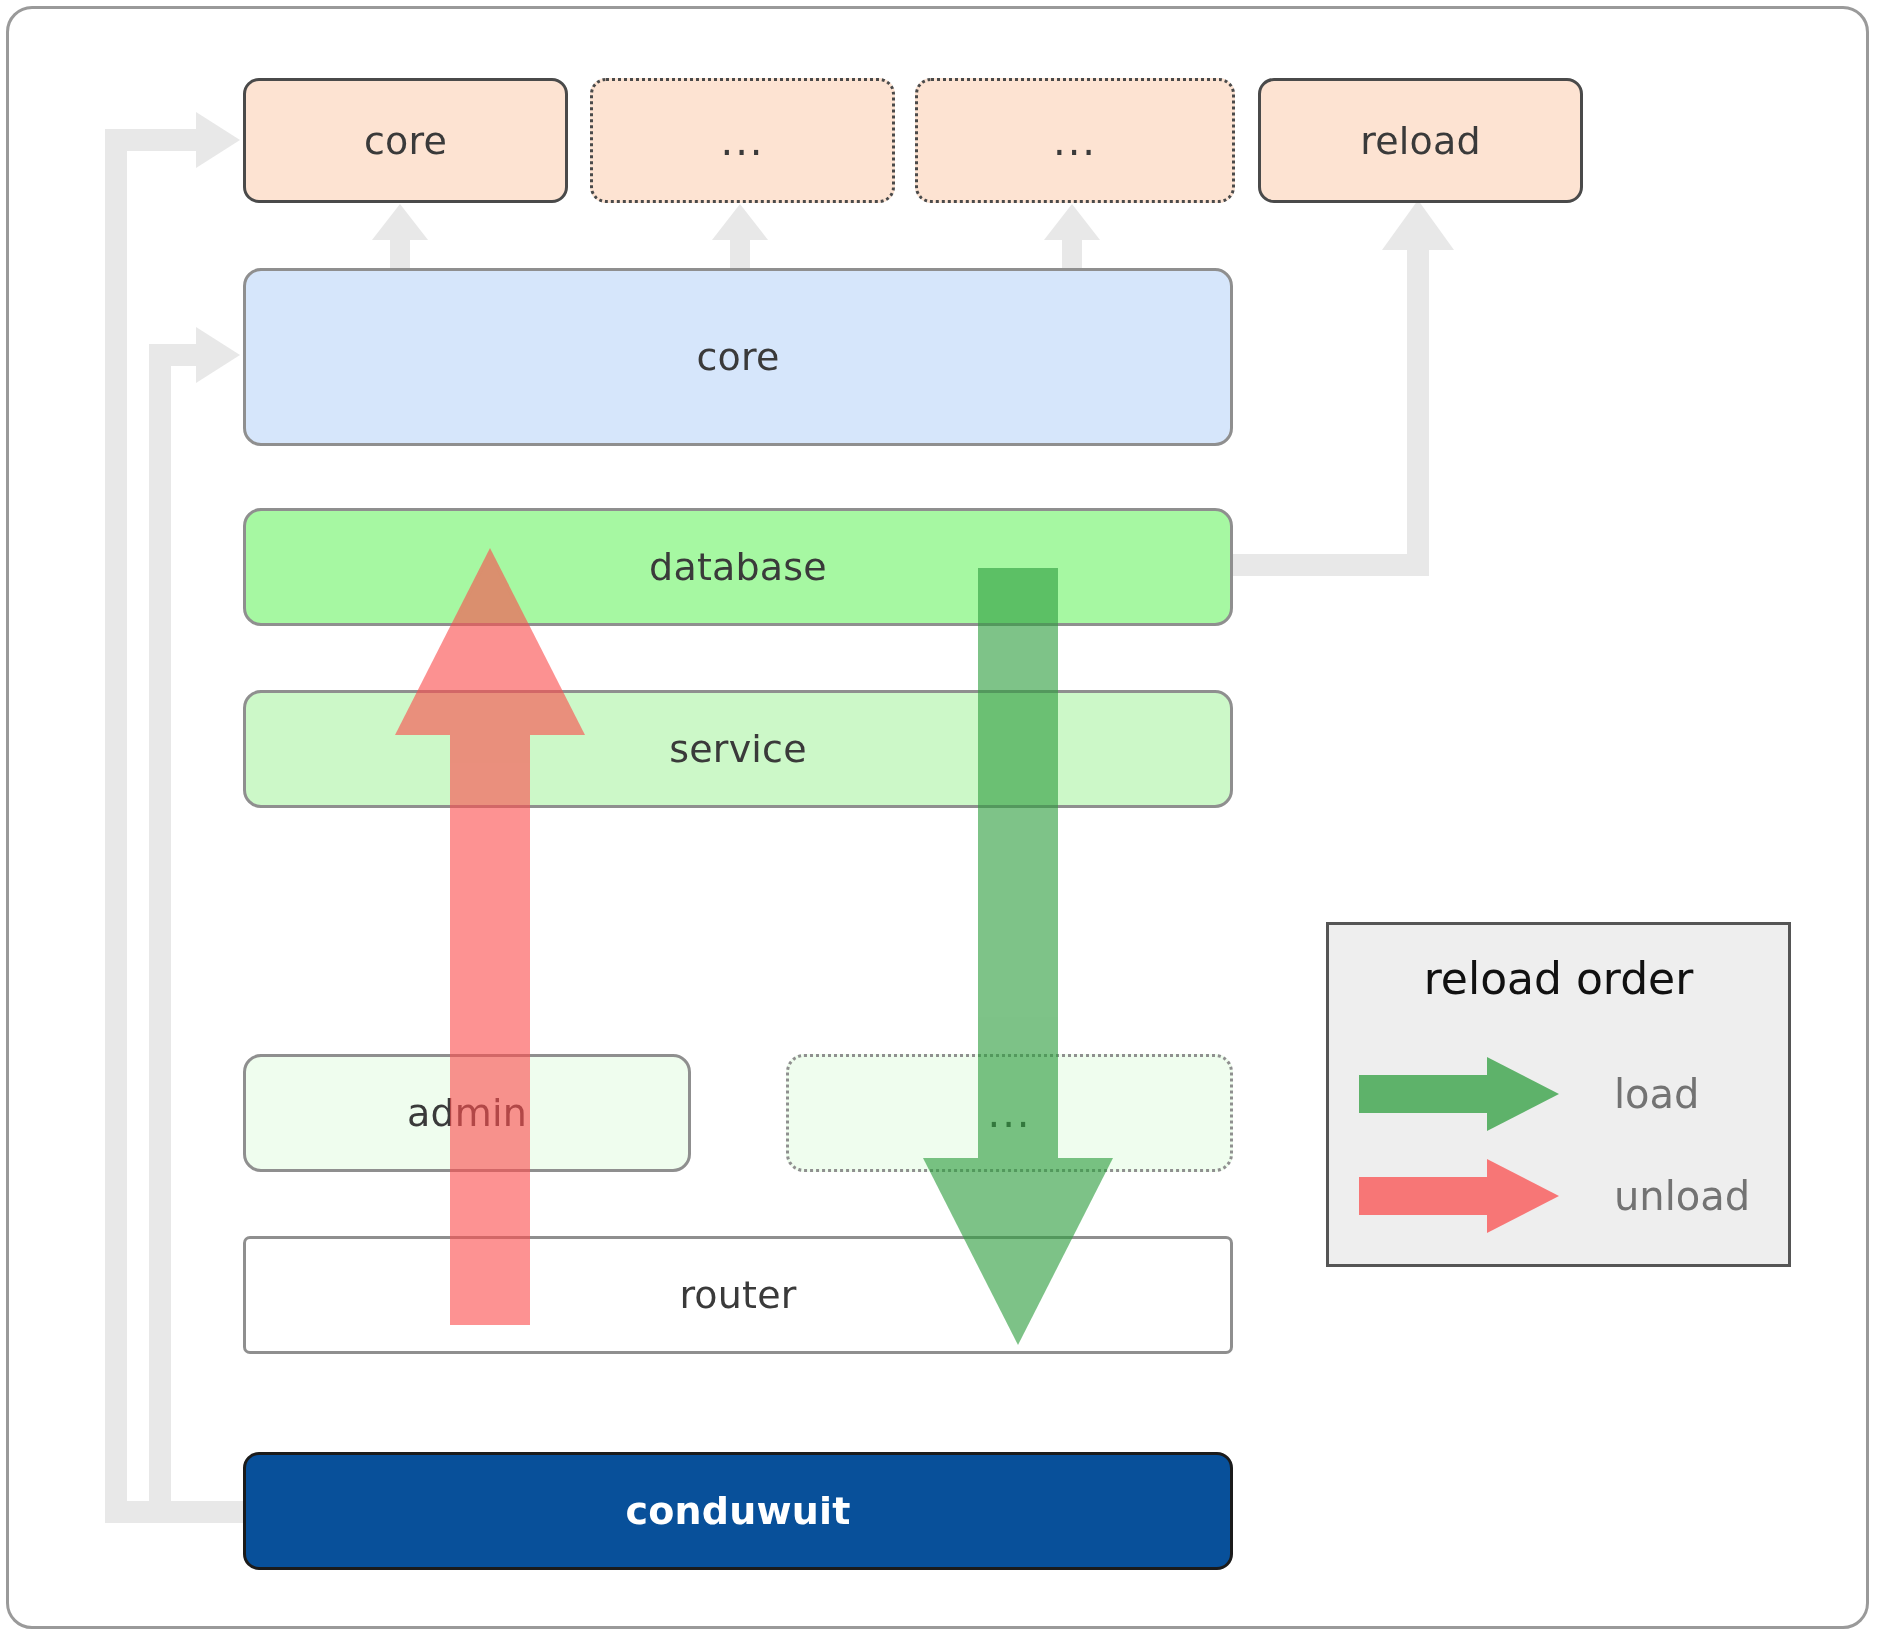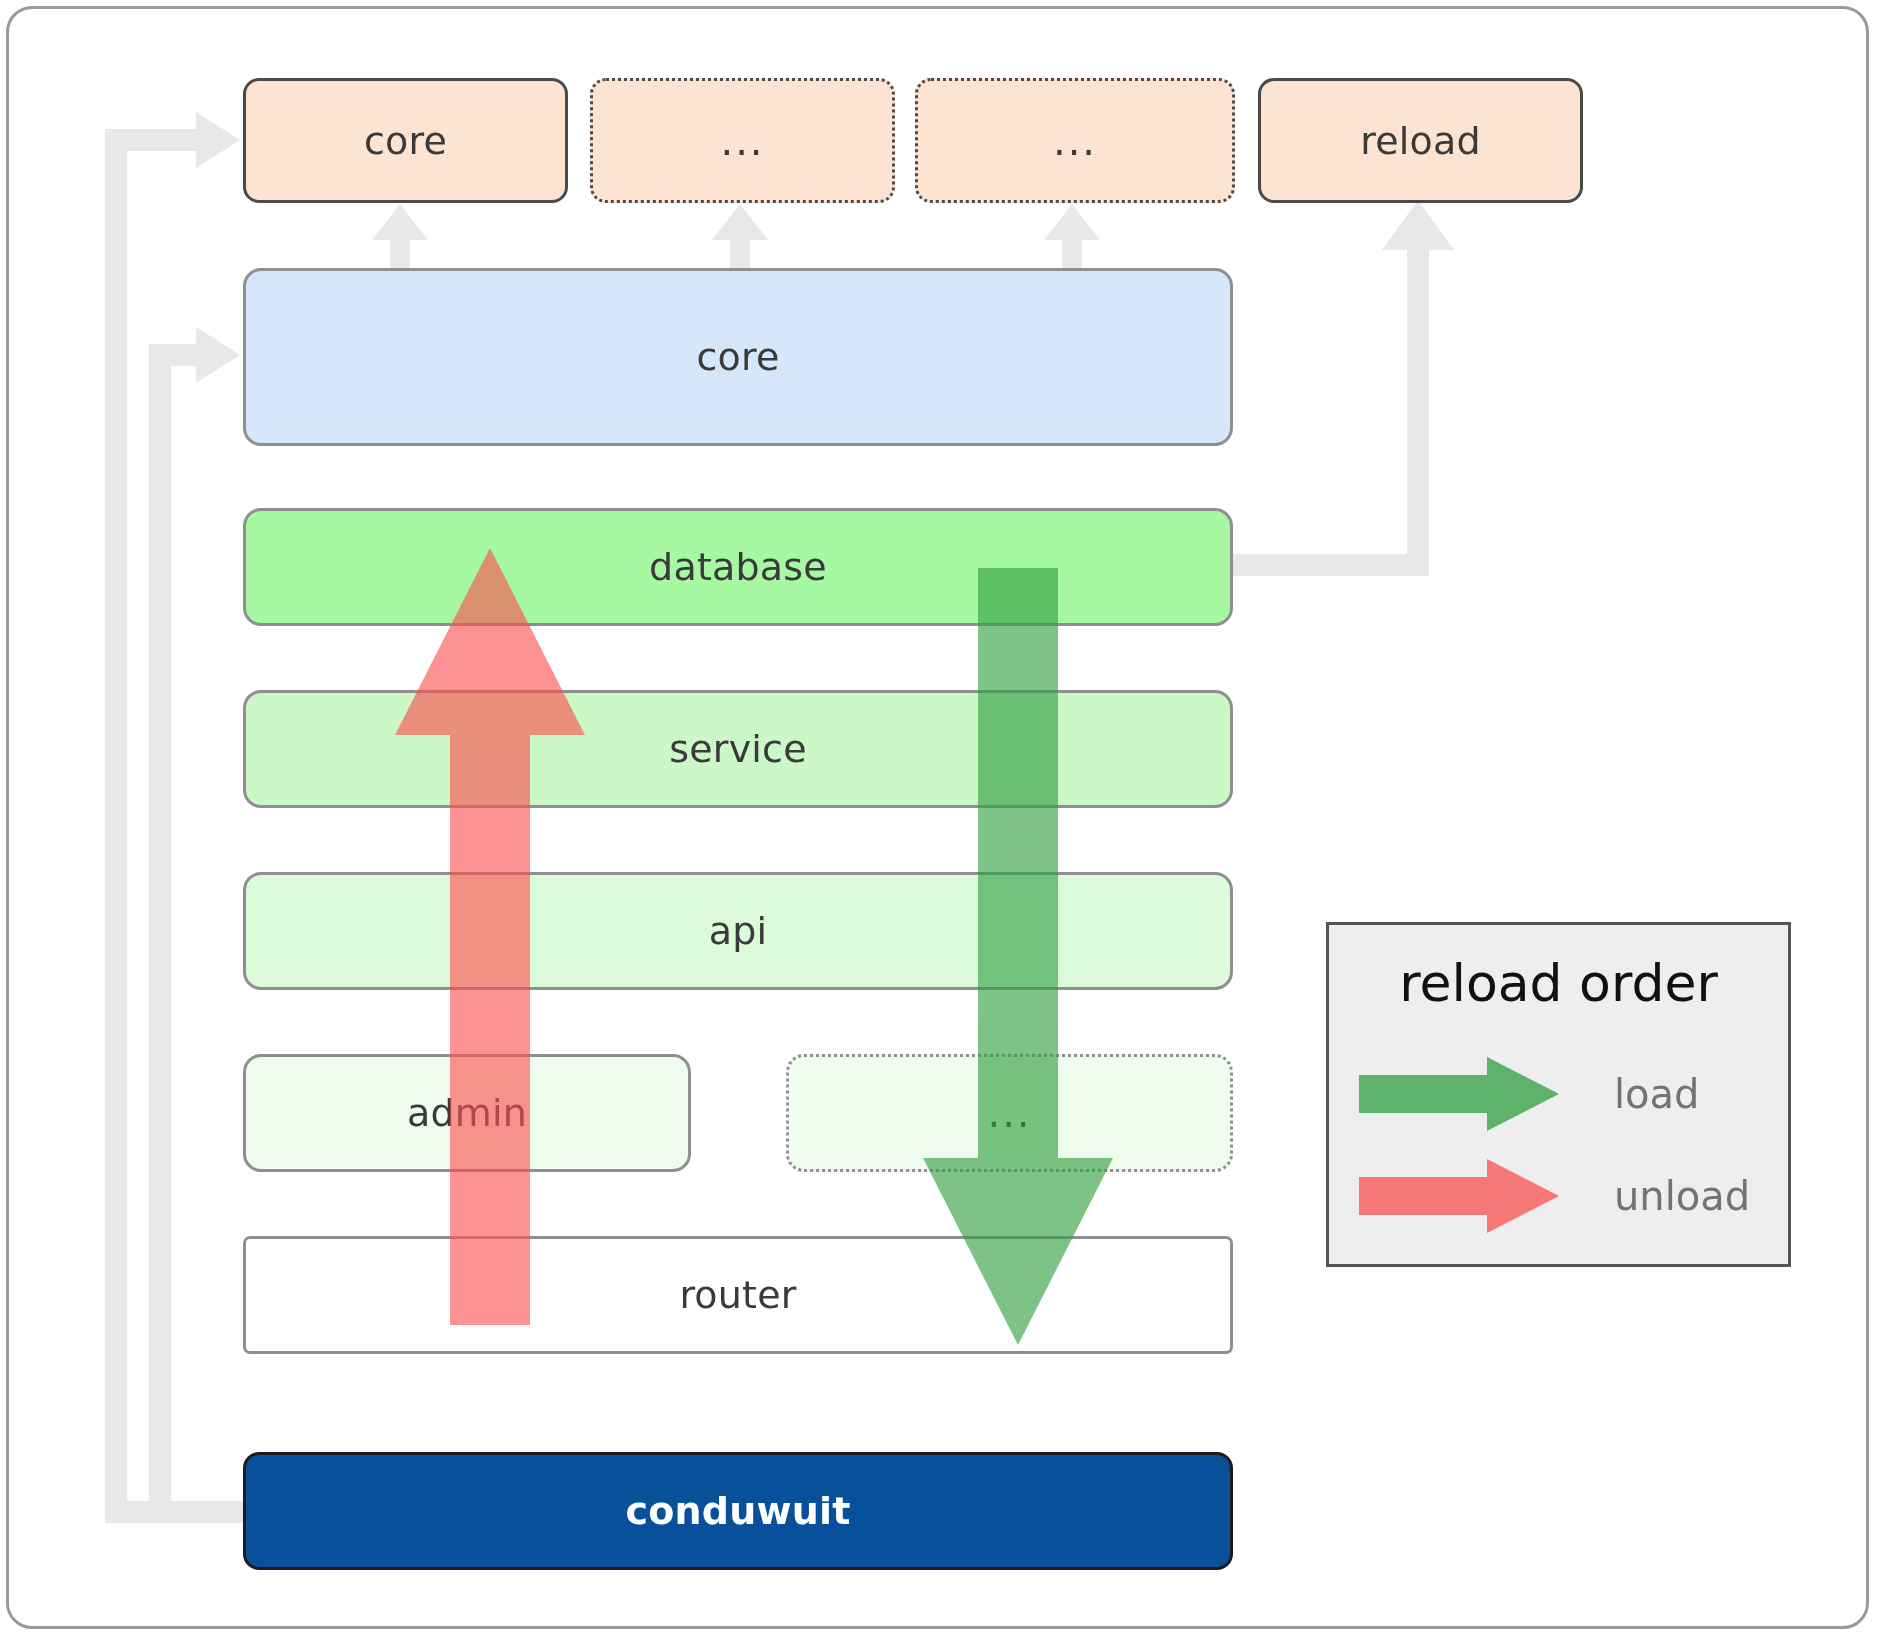--- a/index.html
+++ b/index.html
@@ -115,21 +115,21 @@
     box-sizing: border-box;
     background: #eeeeee;
     border: 3px solid #555555;
   }
   #legend-title {
     position: absolute;
     left: 0;
     top: 28px;
     width: 100%;
     text-align: center;
-    font-size: 52px;
+    font-size: 44px;
     color: #111111;
   }
   .legend-row {
     position: absolute;
     left: 0;
     width: 100%;
     height: 84px;
   }
   .legend-row.row0 { top: 128px; }
   .legend-row.row1 { top: 230px; }
@@ -209,23 +209,20 @@
   </div>
 
   <div class="node db" style="left:243px; top:508px; width:990px; height:118px;">
     <span>database</span>
   </div>
 
   <div class="node service" style="left:243px; top:690px; width:990px; height:118px;">
     <span>service</span>
   </div>
 
-  <div class="node api" style="left:243px; top:872px; width:990px; height:118px;">
-    <span>api</span>
-  </div>
 
   <div class="node admin" style="left:243px; top:1054px; width:448px; height:118px;">
     <span>admin</span>
   </div>
 
   <div class="node admin dotted" style="left:786px; top:1054px; width:447px; height:118px;">
     <span class="dots">...</span>
   </div>
 
   <div class="node router" style="left:243px; top:1236px; width:990px; height:118px;">

